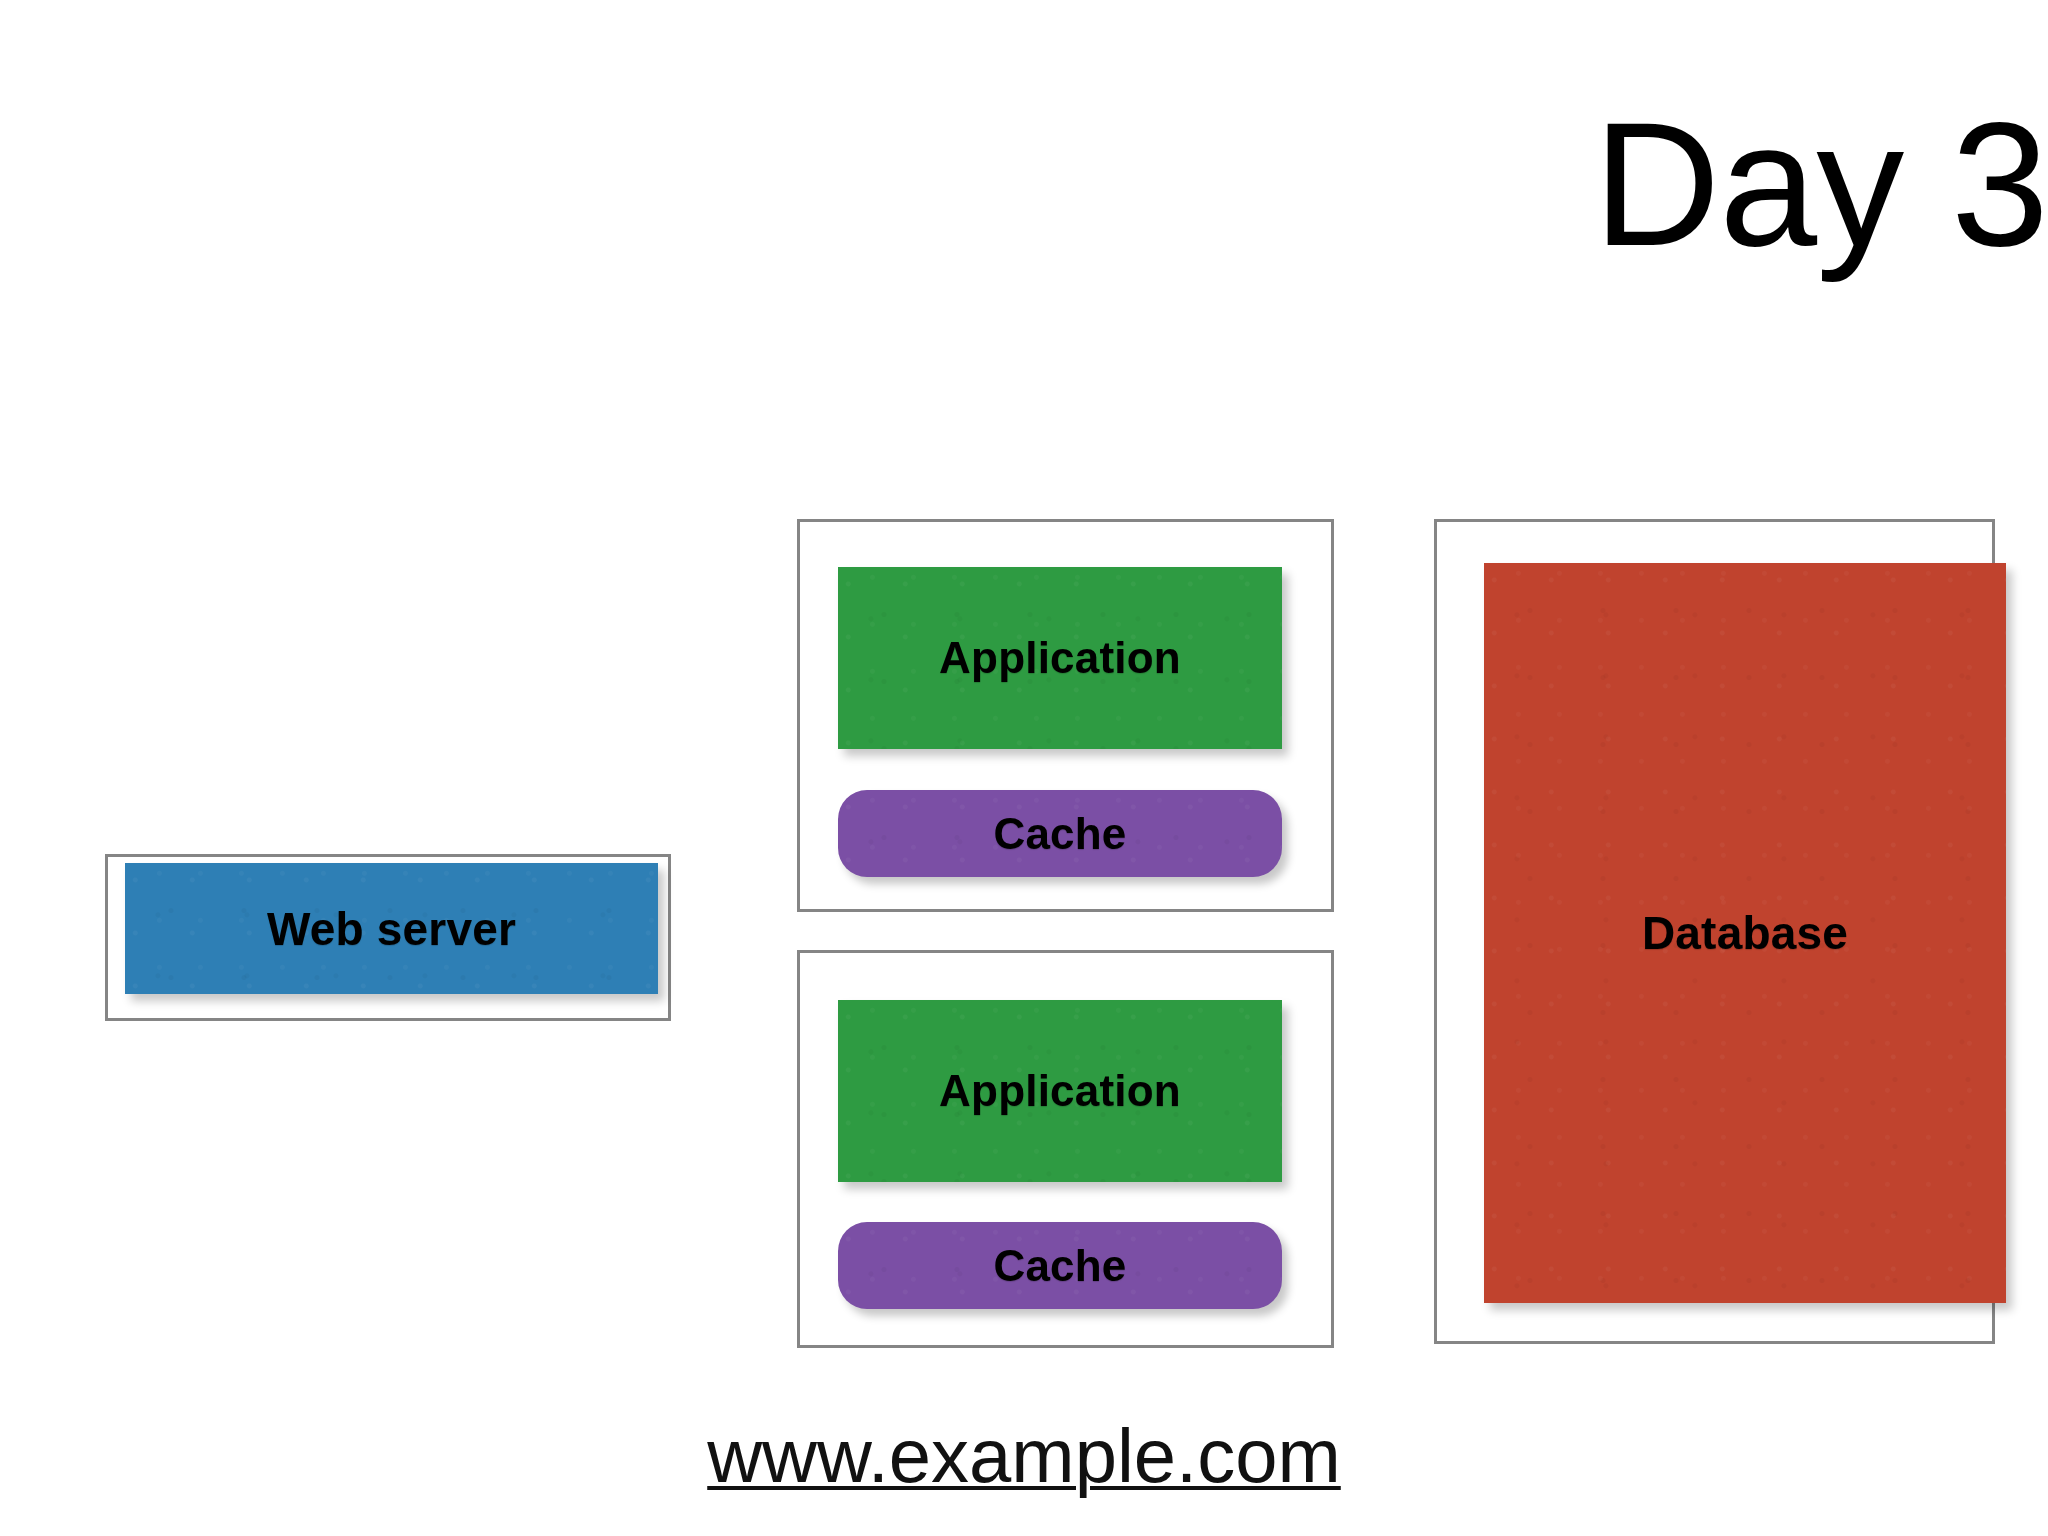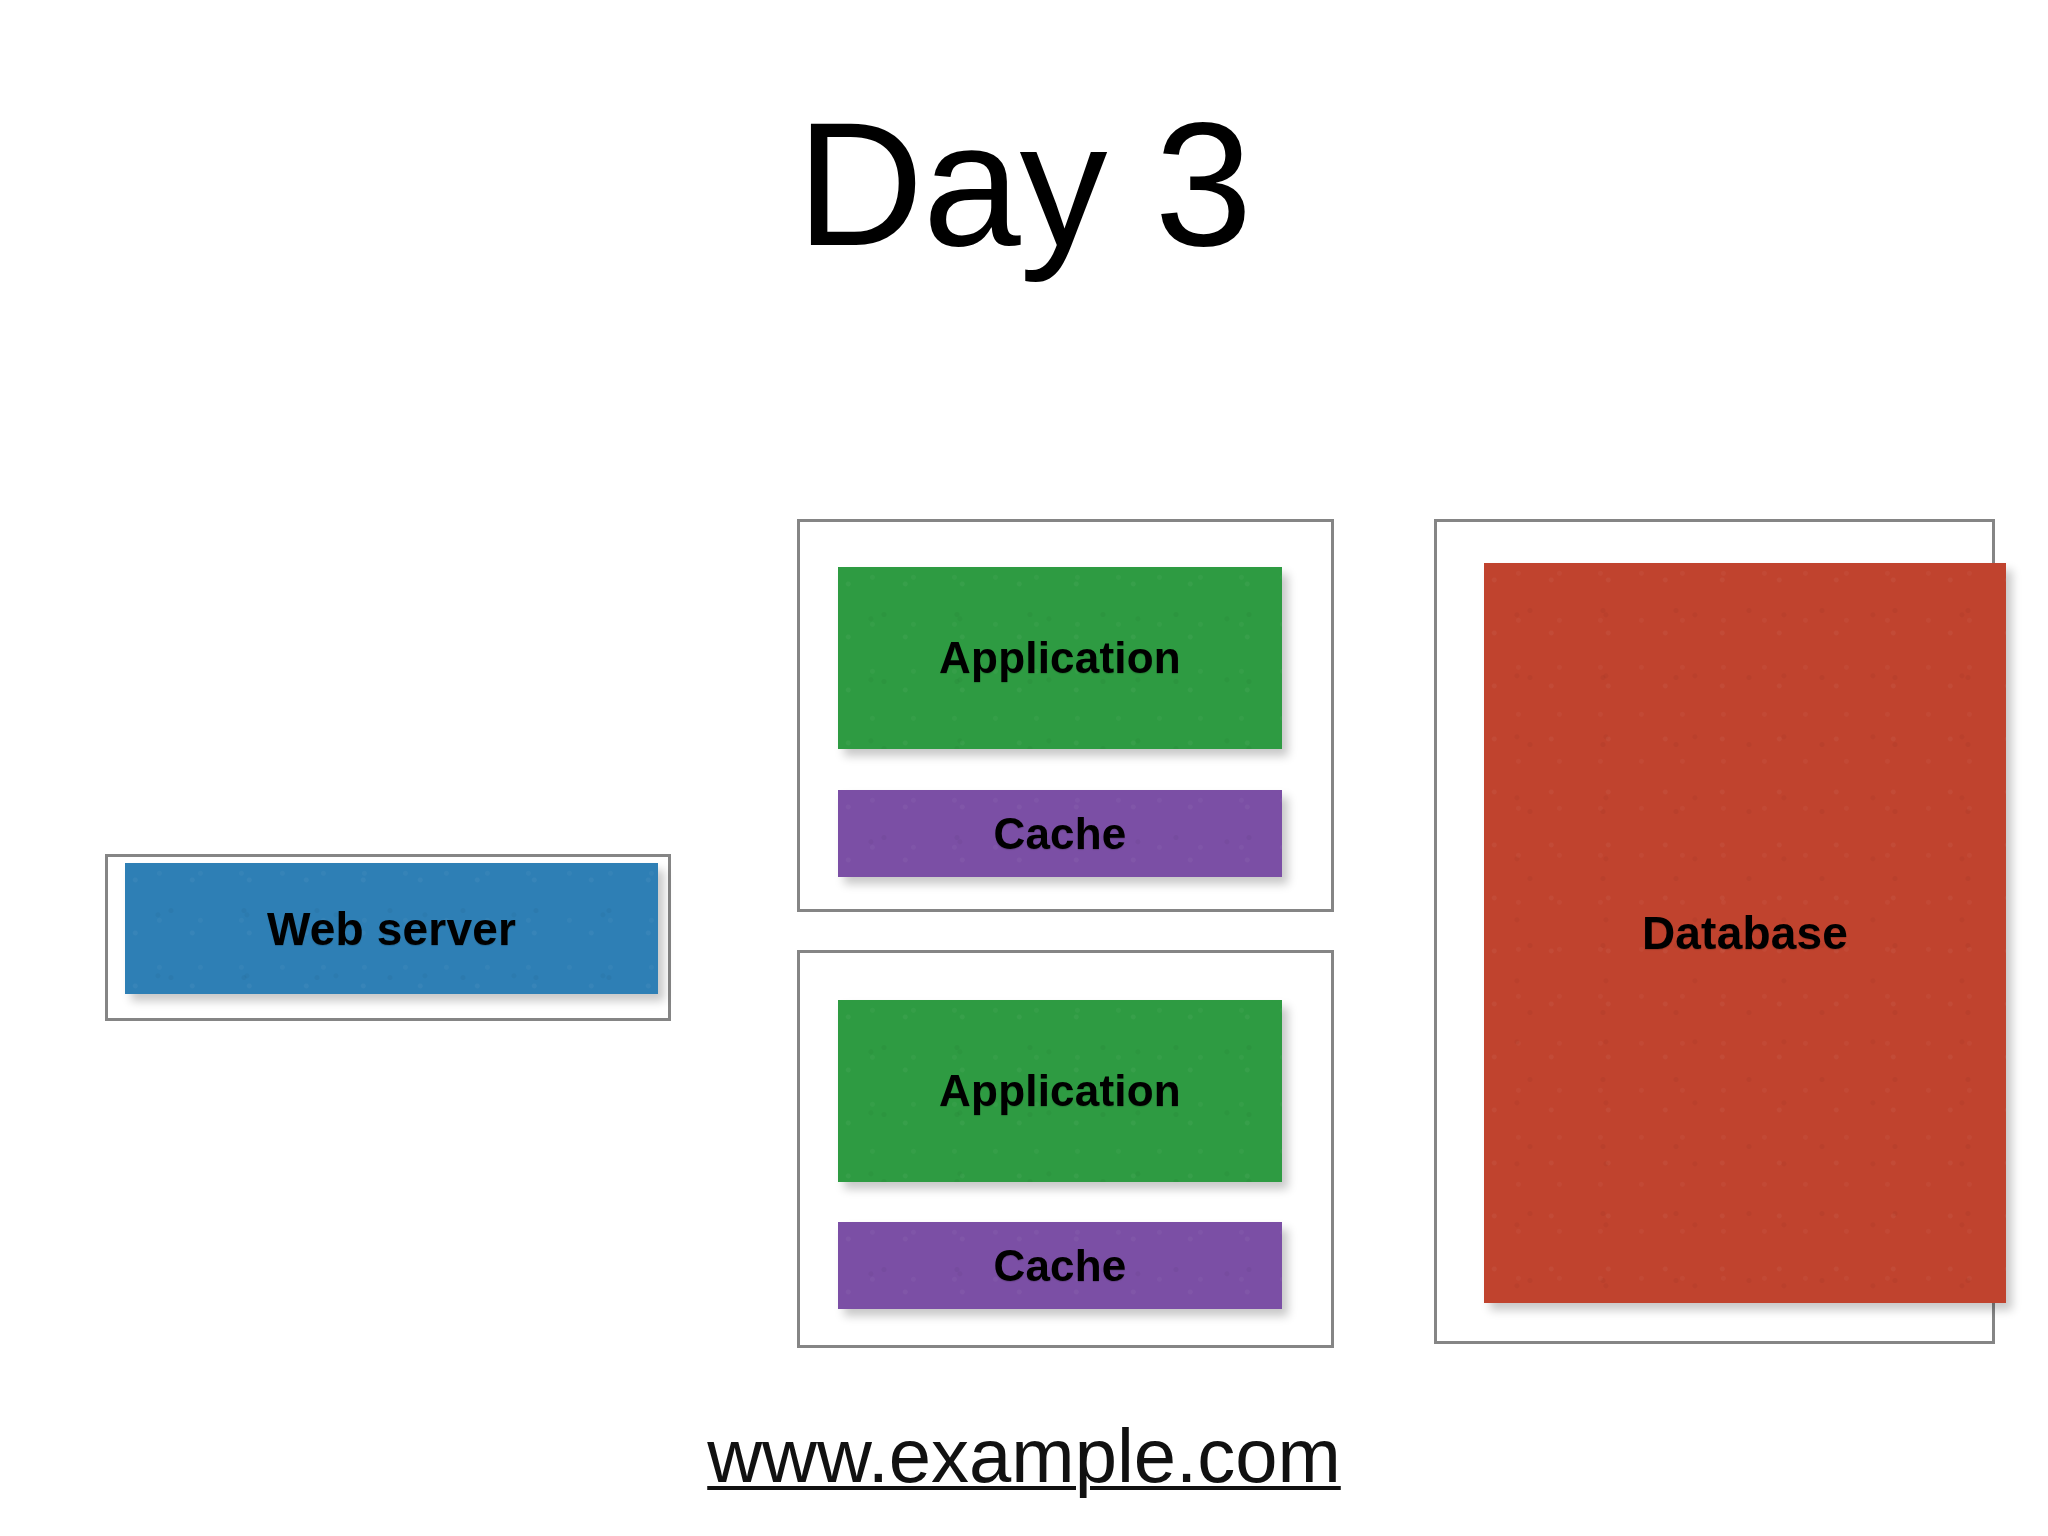--- a/index.html
+++ b/index.html
@@ -22,21 +22,21 @@
     background: #ffffff;
     overflow: hidden;
   }
 
   
   #slide-title {
     position: absolute;
     left: 0;
     top: 96px;
     width: 2048px;
-    text-align: center;
+    text-align: right;
     font-family: "Liberation Sans", sans-serif;
     font-weight: 300;
     font-size: 176px;
     line-height: 1.0;
     letter-spacing: -1px;
     color: #000000;
     white-space: pre;
   }
 
   
@@ -108,21 +108,21 @@
   .tile > .tile-label { position: relative; z-index: 2; }
 
   
   #webserver-host   { left: 105px;  top: 854px;  width: 566px; height: 167px; }
   #webserver-tile   { left: 17px;   top: 6px;    width: 533px; height: 131px; font-size: 46px; }
 
   #appgroup-1-host  { left: 797px;  top: 519px;  width: 537px; height: 393px; }
   #appgroup-2-host  { left: 797px;  top: 950px;  width: 537px; height: 398px; }
 
   .app-tile   { left: 38px; width: 444px; height: 182px; }
-  .cache-tile { left: 38px; width: 444px; height:  87px; }
+  .cache-tile { left: 38px; width: 444px; height:  87px; border-radius: 29px; }
 
   #app-tile-1   { top: 45px;  }
   #cache-tile-1 { top: 268px; }
   #app-tile-2   { top: 47px;  }
   #cache-tile-2 { top: 269px; }
 
   #database-host { left: 1434px; top: 519px; width: 561px; height: 825px; }
   #database-tile { left: 22px;   top: 41px;  width: 522px; height: 740px; font-size: 46px; margin-left: 25px; }
 </style>
 </head>

